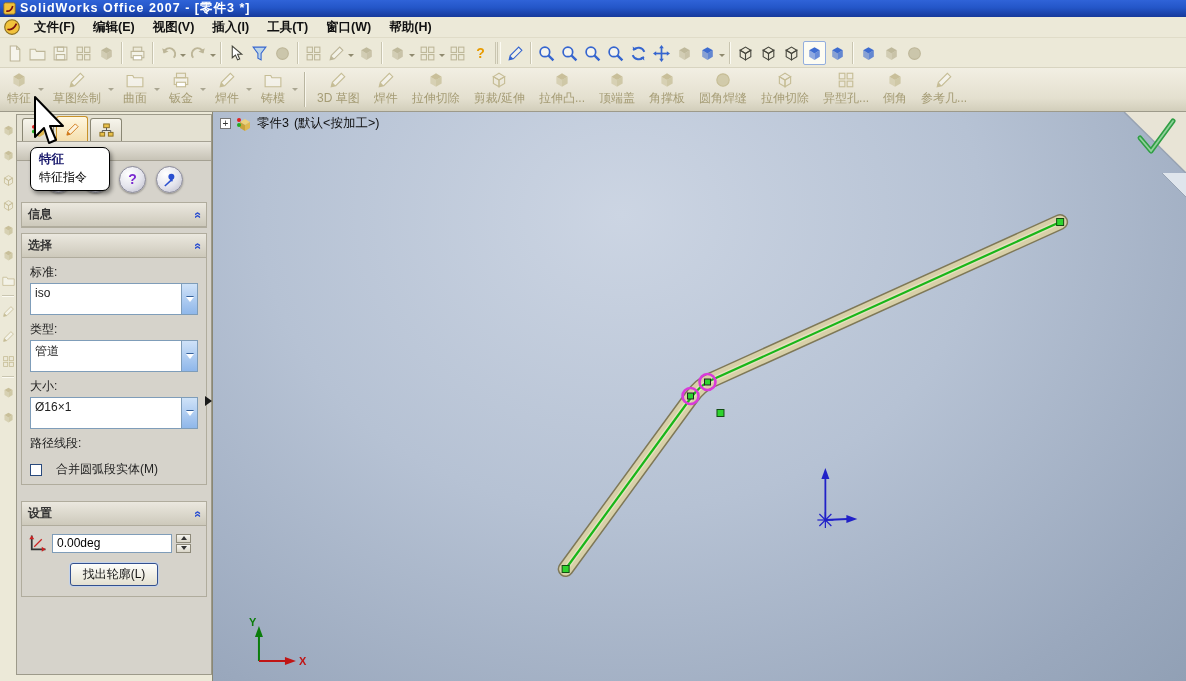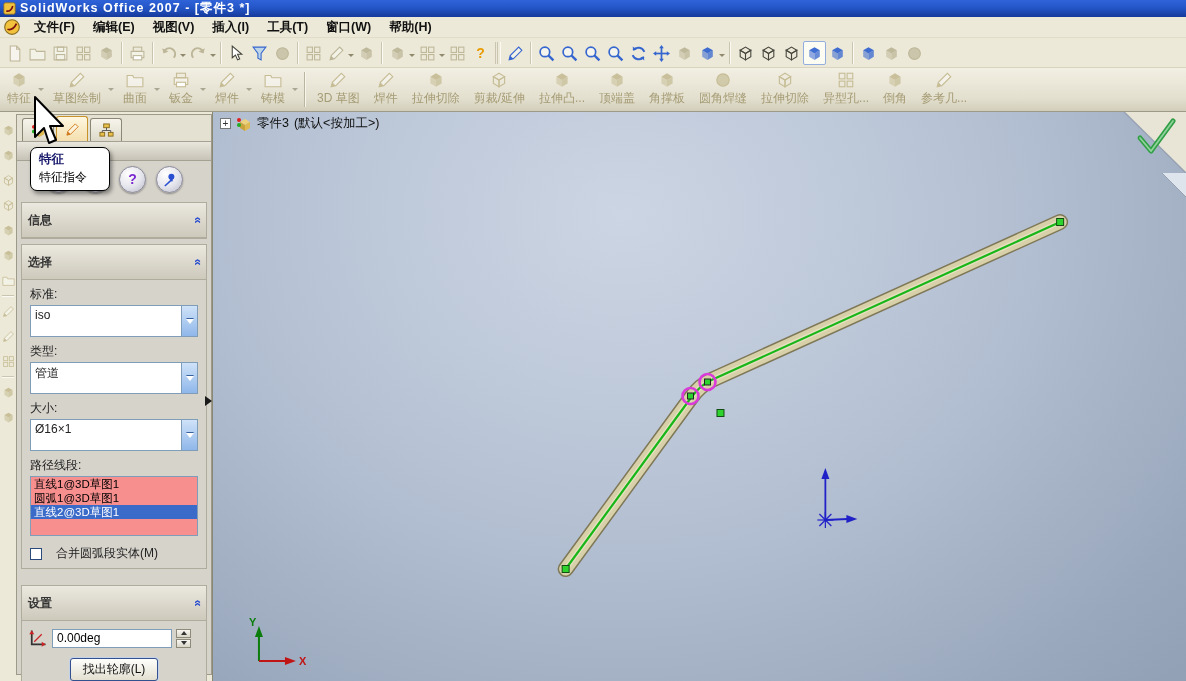--- a/index.html
+++ b/index.html
@@ -63,21 +63,21 @@
   .pmhead { height:19px; background:linear-gradient(#e9e6dd,#c7c3b6); border-bottom:1px solid #a5a193; }
   .pmbtns { height:36px; display:flex; align-items:center; justify-content:center; gap:10px; }
   .rb { width:27px; height:27px; border-radius:50%; border:1px solid #8b8b9b;
     background:radial-gradient(circle at 35% 28%, #ffffff 0%, #e4e4ec 55%, #b9b9c8 100%);
     box-shadow:0 1px 2px rgba(0,0,0,.35); display:flex; align-items:center; justify-content:center;
     font-size:14px; font-weight:bold; }
   .rb.ok { color:#1c9a1c; } .rb.cancel { color:#d01818; } .rb.help { color:#7a2ad0; } .rb.pin { color:#2a4fd0; }
   .rb svg { width:15px; height:15px; }
 
   .sec { margin:5px 4px 0 4px; border:1px solid #b0ac9d; background:#d6d3cb; }
-  .sechead { height:35px; display:flex; justify-content:space-between; align-items:center;
+  .sechead { height:24px; display:flex; justify-content:space-between; align-items:center;
     padding:0 4px 0 6px; background:linear-gradient(#ebe8df,#cdc9bb);
     font-weight:bold; color:#333; border-bottom:1px solid #b0ac9d; }
   .chev { color:#2b4fd0; font-weight:bold; font-size:12px; transform:rotate(90deg); line-height:10px; }
 
   .msgbox { margin:5px; background:#ffffa6; border:1px solid #96915a; padding:4px 5px; line-height:1.45; }
 
   .flabel { margin:6px 0 2px 8px; }
   .combo { position:relative; margin:0 8px; height:32px; background:#fff; border:1px solid #7f9db9; }
   .combo .cval { display:block; padding:2px 18px 0 4px; font-size:12px; white-space:nowrap; overflow:hidden; }
   .combo .cbtn { position:absolute; right:0; top:0; bottom:0; width:16px;
@@ -698,25 +698,20 @@
           </span>
       </div>
       <div class="flabel">大小:</div>
       <div class="combo">
         <span class="cval">Ø16×1</span>
         <span class="cbtn">
             <i></i>
           </span>
       </div>
       <div class="flabel">路径线段:</div>
-      <div class="pathlist">
-        <div class="prow">直线1@3D草图1</div>
-        <div class="prow">圆弧1@3D草图1</div>
-        <div class="prow sel">直线2@3D草图1</div>
-      </div>
       <div class="cbrow">
         <span class="cbox"></span>
         <span>合并圆弧段实体(M)</span>
       </div>
     </div>
 
     <div class="sec" style="margin-top:16px">
       <div class="sechead">
         <span>设置</span>
         <span class="chev">«</span>

